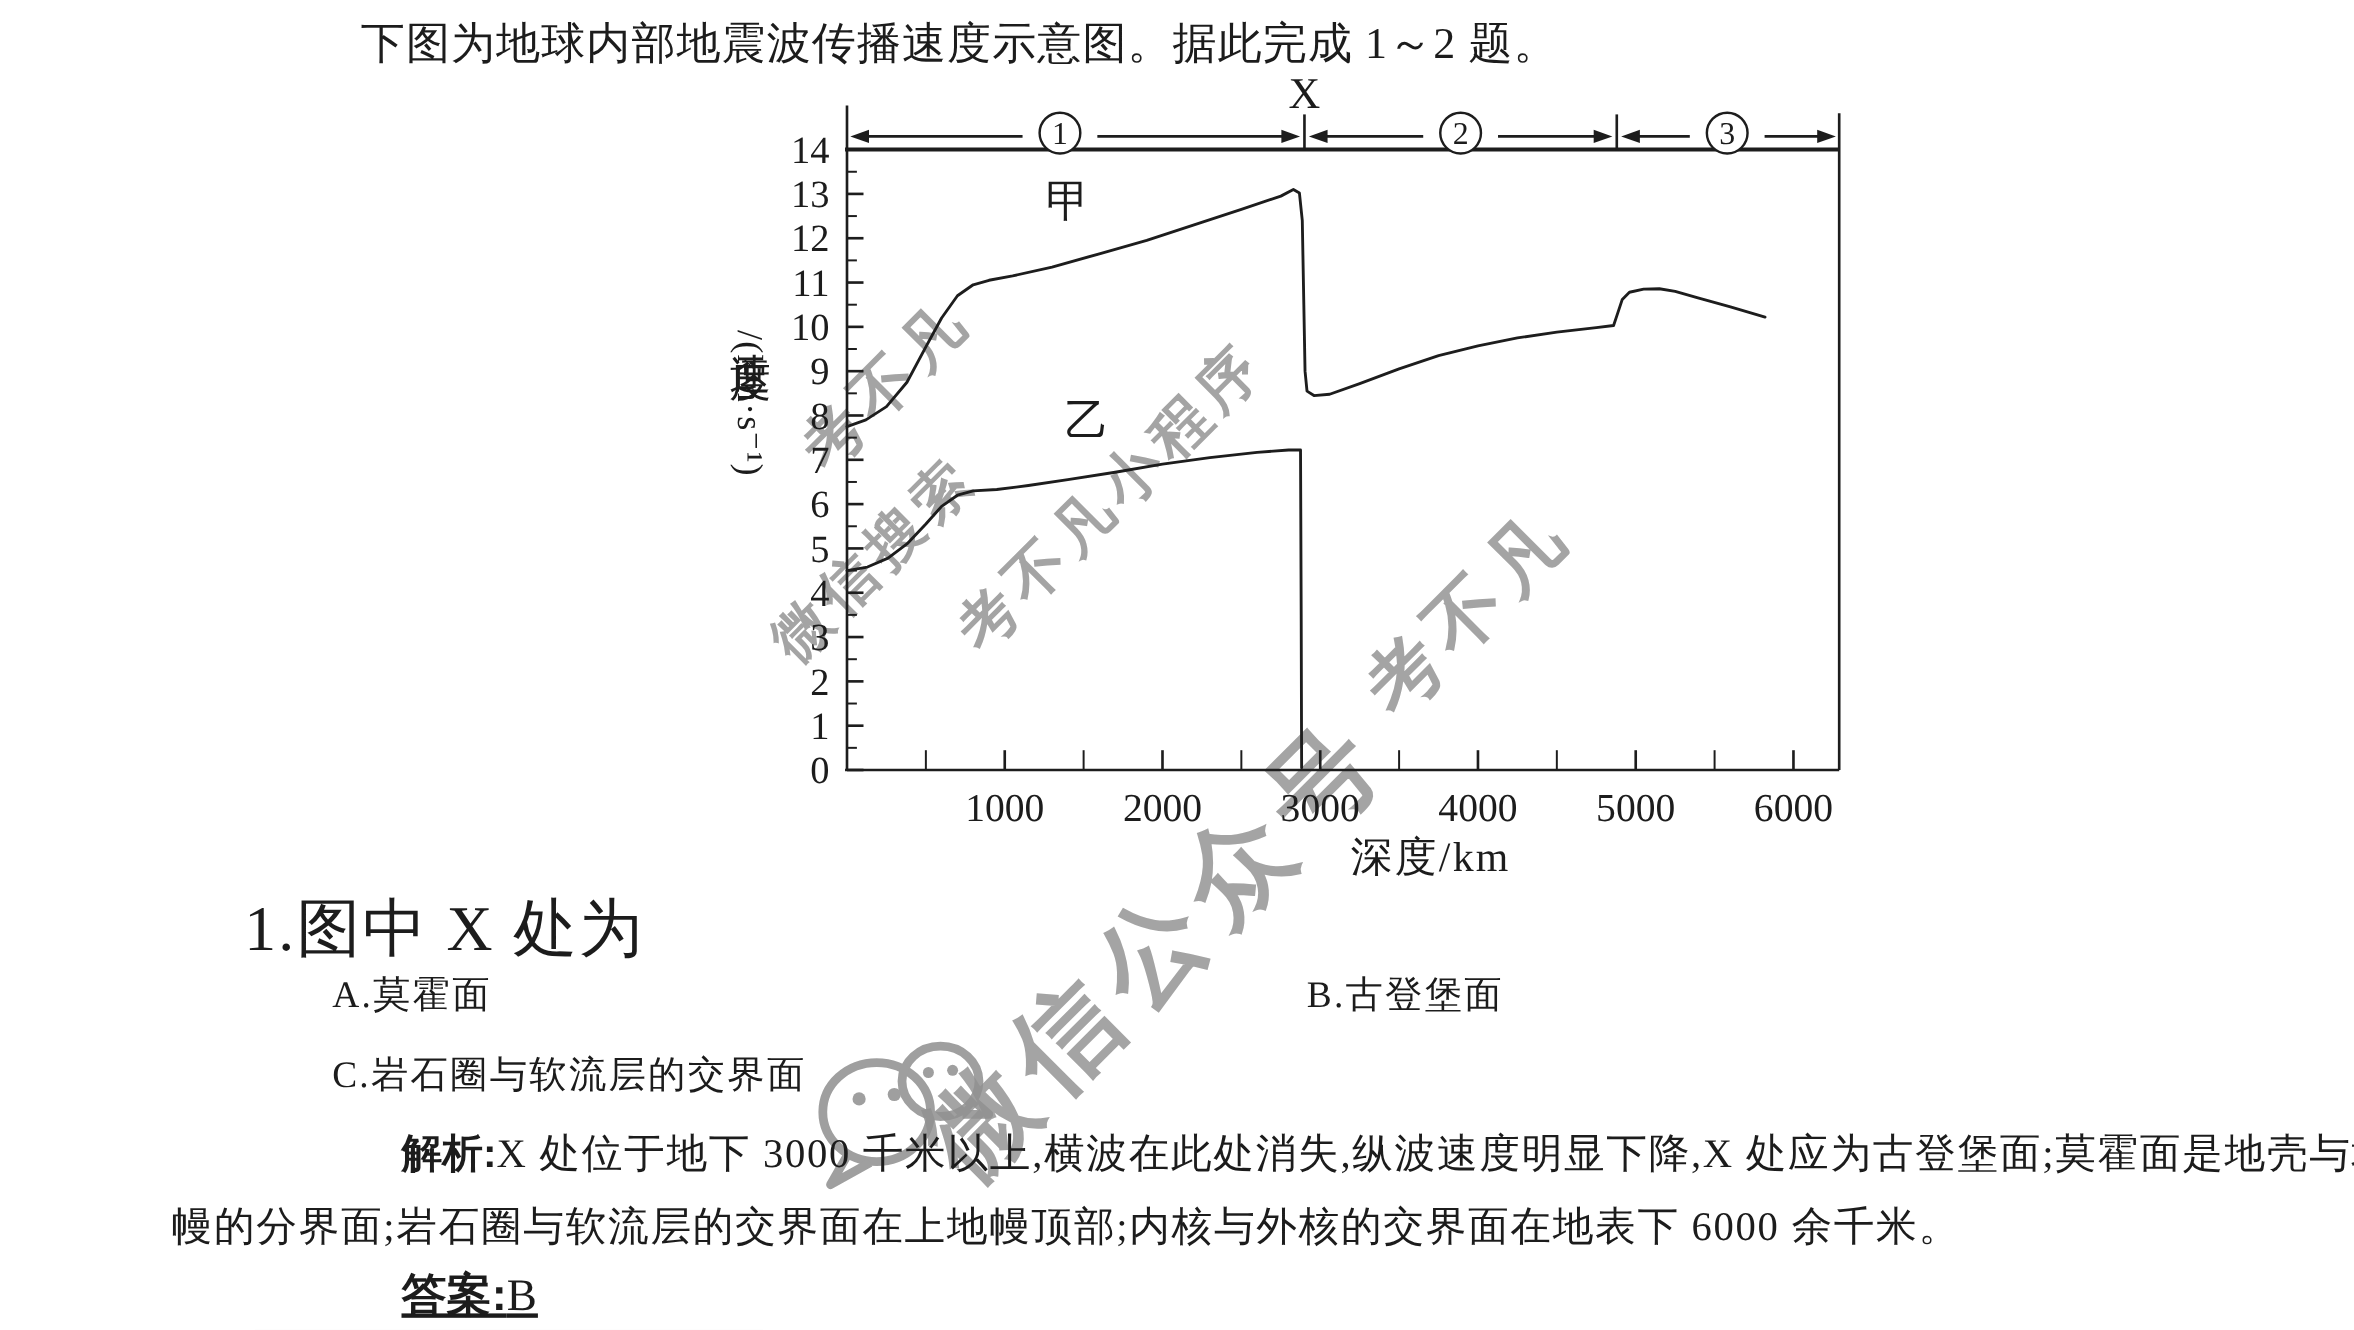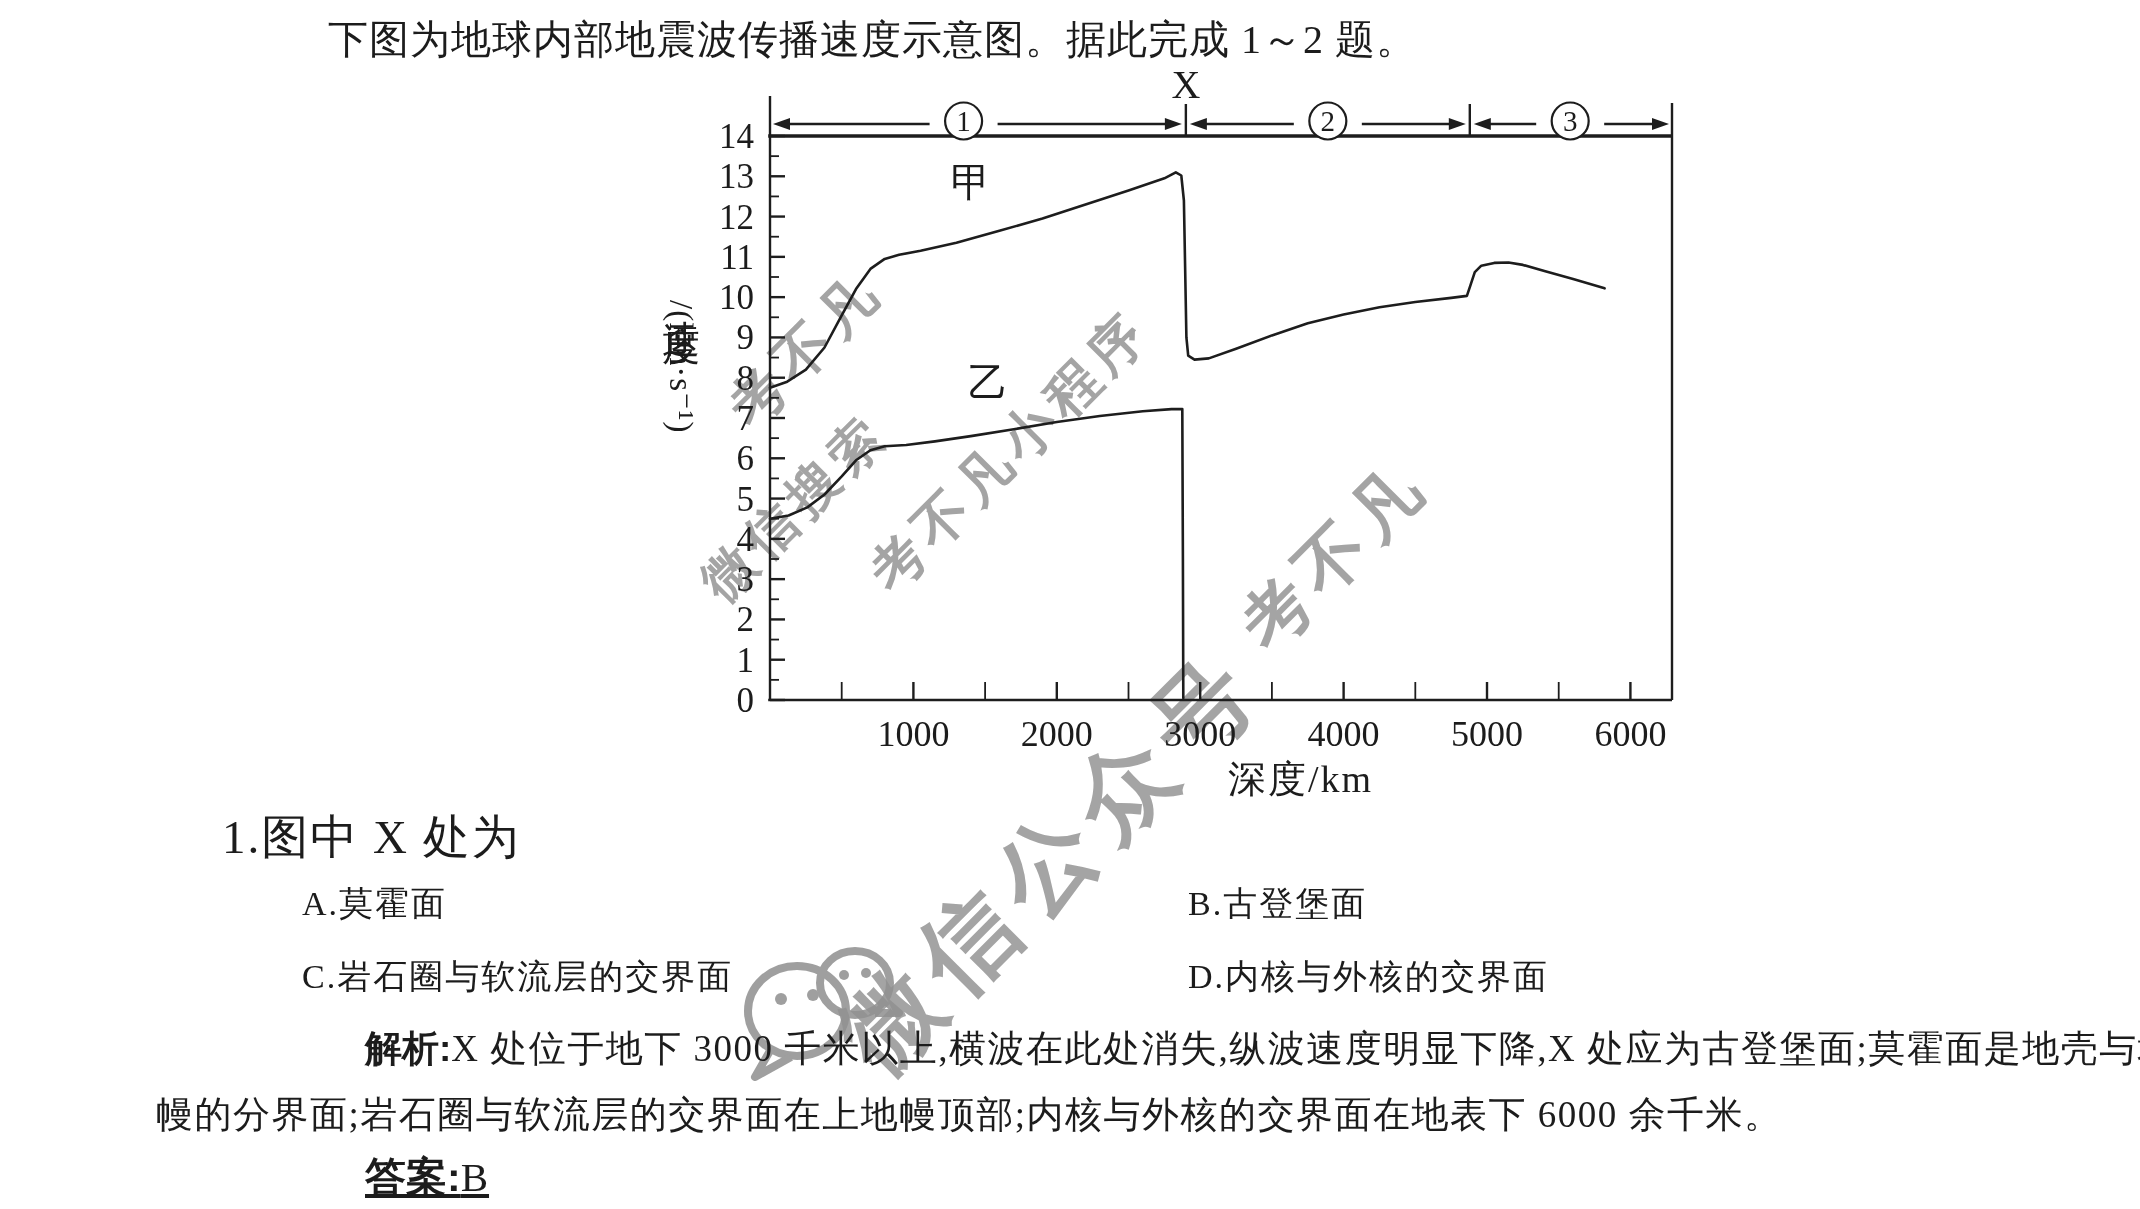--- a/index.html
+++ b/index.html
@@ -1,21 +1,21 @@
 <!DOCTYPE html>
 <html><head>
 <meta charset="utf-8">
 <style>
   html,body{margin:0;padding:0;background:#e8e8e8;}
   #page{position:relative;width:2140px;height:1209px;background:#ffffff;overflow:hidden;
         font-family:"Liberation Serif","DejaVu Serif",serif;color:#1c1c1c;}
   
   .abs{position:absolute;white-space:nowrap;}
   #title{left:328px;top:12px;font-size:40px;letter-spacing:1px;z-index:3;}
-  #question{left:222px;top:806px;font-size:47px;letter-spacing:2px;z-index:3;}
+  #question{left:222px;top:806px;font-size:58px;letter-spacing:2px;z-index:3;}
   .opt{font-size:34px;letter-spacing:2px;z-index:3;}
   #opt-a{left:302px;top:881px;}
   #opt-b{left:1188px;top:881px;}
   #opt-c{left:302px;top:954px;}
   #opt-d{left:1188px;top:954px;}
   .exp{font-size:37px;letter-spacing:1.5px;z-index:3;}
   #analysis-line1{left:365px;top:1024px;}
   #analysis-line2{left:156px;top:1090px;}
   #answer{left:365px;top:1150px;font-size:41px;letter-spacing:1px;z-index:3;text-decoration:underline;}
   .blabel{font-family:"Liberation Sans","DejaVu Sans",sans-serif;font-weight:bold;letter-spacing:0;}
@@ -168,20 +168,19 @@
 
   <div id="y-axis-title" class="abs"><span>速度</span><span class="unit">/(km·s⁻¹)</span></div>
 
   <div id="title" class="abs">下图为地球内部地震波传播速度示意图。据此完成 1～2 题。</div>
 
   <div id="question" class="abs"><span>1.</span><span>图中 X 处为</span></div>
 
   <div id="opt-a" class="abs opt"><span>A.</span><span>莫霍面</span></div>
   <div id="opt-c" class="abs opt"><span>C.</span><span>岩石圈与软流层的交界面</span></div>
   <div id="opt-b" class="abs opt"><span>B.</span><span>古登堡面</span></div>
-  <div id="opt-d" class="abs opt"><span>D.</span><span>内核与外核的交界面</span></div>
 
   <div id="analysis-line1" class="abs exp"><span class="blabel">解析:</span><span>X 处位于地下 3000 千米以上,横波在此处消失,纵波速度明显下降,X 处应为古登堡面;莫霍面是地壳与地</span></div>
   <div id="analysis-line2" class="abs exp"><span>幔的分界面;岩石圈与软流层的交界面在上地幔顶部;内核与外核的交界面在地表下 6000 余千米。</span></div>
 
   <div id="answer" class="abs"><span class="blabel">答案:</span><span>B</span></div>
 
 </div>
 
 </body></html>

